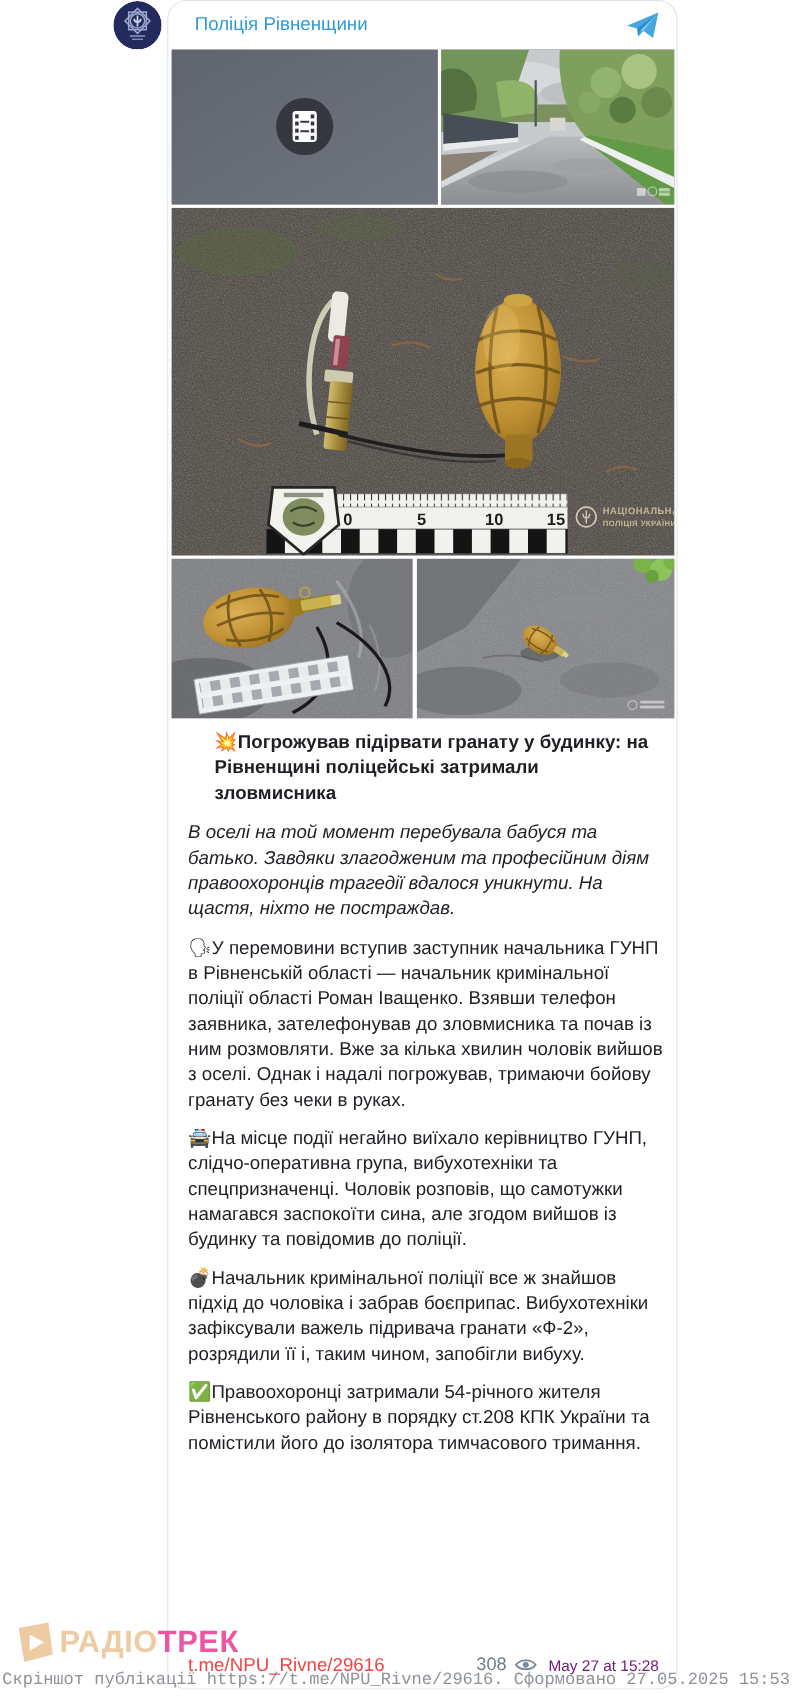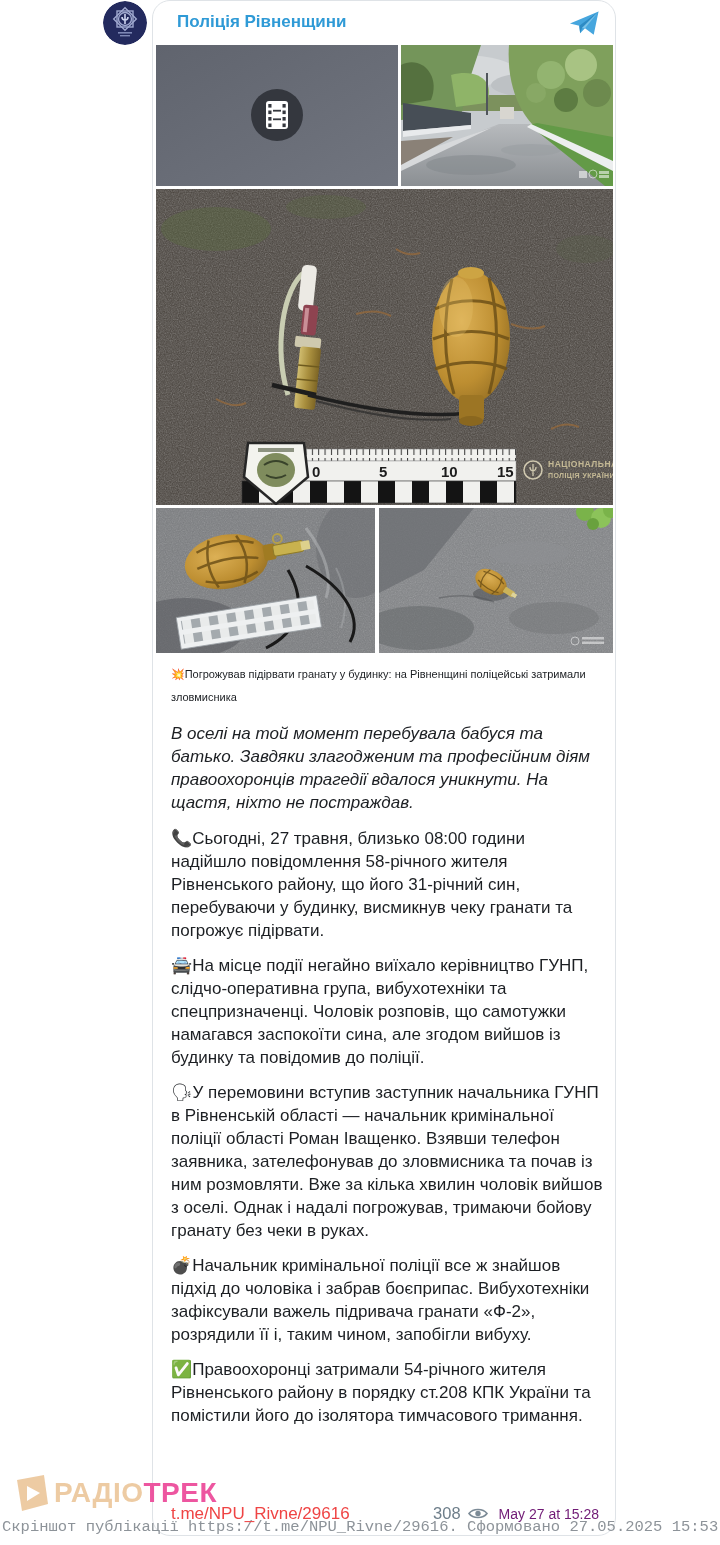--- a/index.html
+++ b/index.html
@@ -5,37 +5,37 @@
   html,body{margin:0;padding:0;background:#fff;}
   #page{position:relative;width:720px;height:1545px;background:#fff;overflow:hidden;
         font-family:"Liberation Sans",sans-serif;color:#1c1f23;}
   svg text{font-family:"Liberation Sans",sans-serif;}
 
   
   .card{position:absolute;left:152px;top:0;width:464px;height:1536px;background:#fff;
         border:1px solid #dfe3e7;border-radius:18px;box-sizing:border-box;}
   .avatar{position:absolute;left:103px;top:1px;width:44px;height:44px;border-radius:50%;
           overflow:hidden;z-index:3;cursor:pointer;}
-  .channel-name{position:absolute;left:24px;top:11px;font-size:17px;font-weight:700;
+  .channel-name{position:absolute;left:24px;top:11px;font-size:17px;font-weight:400;
         color:#2f9ad6;cursor:pointer;}
   .tg-icon{position:absolute;right:15px;top:8px;width:31px;height:28px;cursor:pointer;}
 
   
   .ph{position:absolute;overflow:hidden;background:#777;}
   .ph svg{display:block;}
   .ph1{left:3px;top:44px;width:242px;height:141px;}
   .ph2{left:248px;top:44px;width:212px;height:141px;}
   .ph3{left:3px;top:188px;width:457px;height:316px;}
   .ph4{left:3px;top:507px;width:219px;height:145px;}
   .ph5{left:226px;top:507px;width:234px;height:145px;}
 
   
   .text-block{position:absolute;left:18px;top:662px;width:433px;}
   .text-block p{margin:0 0 12px;font-size:17px;line-height:23px;}
-  .text-block p.title{font-weight:400;font-size:11px;margin-bottom:13px;}
+  .text-block p.title{font-weight:700;font-size:17px;margin-bottom:13px;margin-left:24px;}
   .text-block p.lead{font-weight:400;font-style:italic;margin-bottom:13px;}
 
   
   .post-link{position:absolute;left:18px;top:1503px;font-size:17px;color:#ef4444;
              text-decoration:none;z-index:10;cursor:pointer;}
   .meta{position:absolute;right:16px;top:1503px;display:flex;align-items:center;gap:7px;z-index:10;}
   .views{font-size:16.5px;color:#6e7e8a;}
   .date{font-size:14px;color:#701a75;margin-left:4px;}
 
   
@@ -305,23 +305,22 @@
           <circle cx="196" cy="133" r="4" fill="none" stroke="#fff"></circle>
           <rect x="203" y="129" width="22" height="2.5"></rect>
             <rect x="203" y="133.5" width="22" height="2.5"></rect>
         </g>
       </svg>
     </div>
 
     <div class="text-block">
       <p class="title">💥Погрожував підірвати гранату у будинку: на Рівненщині поліцейські затримали зловмисника</p>
       <p class="lead">В оселі на той момент перебувала бабуся та батько. Завдяки злагодженим та професійним діям правоохоронців трагедії вдалося уникнути. На щастя, ніхто не постраждав.</p>
-      <p>📞Сьогодні, 27 травня, близько 08:00 години надійшло повідомлення 58-річного жителя Рівненського району, що його 31-річний син, перебуваючи у будинку, висмикнув чеку гранати та погрожує підірвати.</p>
+      <p>🗣У перемовини вступив заступник начальника ГУНП в Рівненській області — начальник кримінальної поліції області Роман Іващенко. Взявши телефон заявника, зателефонував до зловмисника та почав із ним розмовляти. Вже за кілька хвилин чоловік вийшов з оселі. Однак і надалі погрожував, тримаючи бойову гранату без чеки в руках.</p>
       <p>🚔На місце події негайно виїхало керівництво ГУНП, слідчо-оперативна група, вибухотехніки та спецпризначенці. Чоловік розповів, що самотужки намагався заспокоїти сина, але згодом вийшов із будинку та повідомив до поліції.</p>
-      <p>🗣У перемовини вступив заступник начальника ГУНП в Рівненській області — начальник кримінальної поліції області Роман Іващенко. Взявши телефон заявника, зателефонував до зловмисника та почав із ним розмовляти. Вже за кілька хвилин чоловік вийшов з оселі. Однак і надалі погрожував, тримаючи бойову гранату без чеки в руках.</p>
       <p>💣Начальник кримінальної поліції все ж знайшов підхід до чоловіка і забрав боєприпас. Вибухотехніки зафіксували важель підривача гранати «Ф-2», розрядили її і, таким чином, запобігли вибуху.</p>
       <p>✅Правоохоронці затримали 54-річного жителя Рівненського району в порядку ст.208 КПК України та помістили його до ізолятора тимчасового тримання.</p>
     </div>
 
     <a class="post-link">t.me/NPU_Rivne/29616</a>
     <div class="meta">
       <span class="views">308</span>
       <svg width="20" height="13" viewBox="0 0 20 13">
         <path d="M1,6.5 C5,1.2 15,1.2 19,6.5 C15,11.8 5,11.8 1,6.5 Z" fill="none" stroke="#7b8a96" stroke-width="1.6"></path>
         <circle cx="10" cy="6.5" r="2.7" fill="#7b8a96"></circle>

